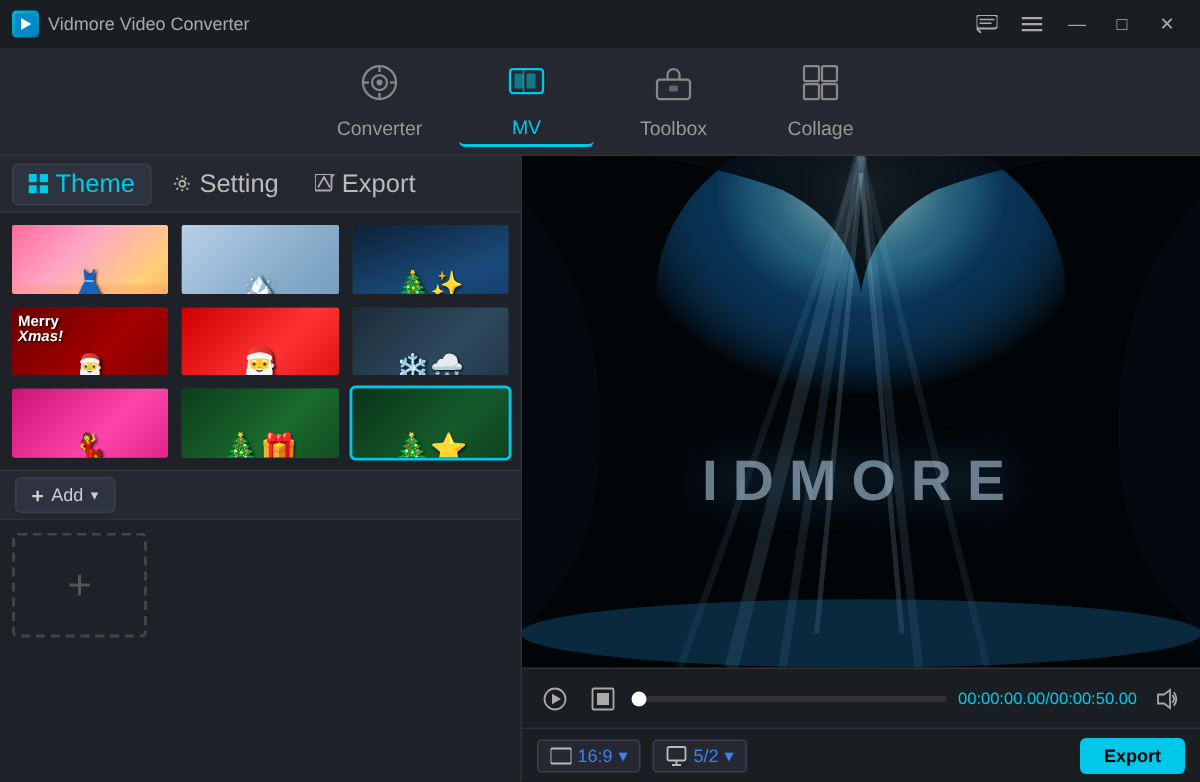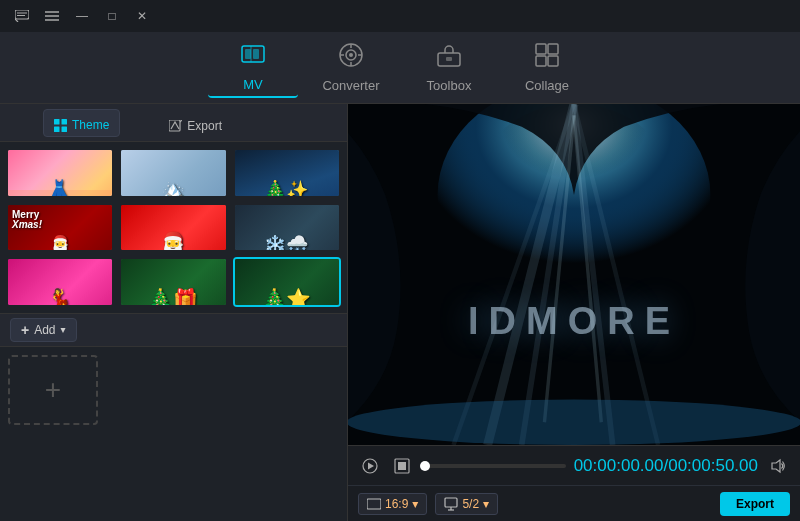--- a/index.html
+++ b/index.html
@@ -110,29 +110,28 @@
       display: flex;
       align-items: center;
       padding: 0 8px;
       height: 38px;
       background: #252830;
       gap: 4px;
       border-bottom: 1px solid #333;
     }
     .subtab {
       display: flex;
-      align-items: flex-end;
+      align-items: center;
       gap: 5px;
       padding: 4px 10px;
-      font-size: 12px;
+      font-size: 17px;
       color: #bbb;
       cursor: pointer;
       border-radius: 4px;
       height: 28px;
-      margin-left: 35px;
     }
     .subtab.active {
       background: #2e3340;
       color: #00c8e8;
       border: 1px solid #3a4050;
     }
 
     
     #theme-grid {
       flex: 1;
@@ -321,21 +320,21 @@
       top: 50%;
       left: 2%;
       width: 10px;
       height: 10px;
       background: #fff;
       border-radius: 50%;
       transform: translate(-50%, -50%);
     }
 
     #time-display {
-      font-size: 17px;
+      font-size: 11px;
       color: #00c8e8;
       white-space: nowrap;
     }
     .vol-btn {
       color: #aaa;
       cursor: pointer;
       font-size: 14px;
     }
 
     
@@ -350,21 +349,21 @@
     }
     .ratio-btn {
       display: flex;
       align-items: flex-start;
       gap: 4px;
       background: #252830;
       border: 1px solid #3a4050;
       border-radius: 3px;
       padding: 3px 8px;
       font-size: 12px;
-      color: #fdba74;
+      color: #3b82f6;
       cursor: pointer;
     }
 
     .export-btn {
       background: #00c8e8;
       color: #000;
       border: none;
       border-radius: 4px;
       padding: 5px 16px;
       font-size: 12px;
@@ -375,20 +374,29 @@
 
     
     #theme-grid::-webkit-scrollbar { width: 4px; }
     #theme-grid::-webkit-scrollbar-track { background: #1a1d22; }
     #theme-grid::-webkit-scrollbar-thumb { background: #3a4050; border-radius: 2px; }
   </style>
 </head>
 <body>
 
 <div id="titlebar">
+  <div id="titlebar-left">
+    <div id="app-icon">
+      <svg width="14" height="14" viewBox="0 0 14 14">
+        <rect x="0" y="0" width="14" height="14" rx="2" fill="#0088cc"></rect>
+        <polygon points="4,3 11,7 4,11" fill="white"></polygon>
+      </svg>
+    </div>
+    <span id="app-title">Vidmore Video Converter</span>
+  </div>
   <div id="titlebar-controls">
     <div class="title-btn">
       <svg width="14" height="12" viewBox="0 0 14 12" fill="#aaa">
         <rect x="0" y="0" width="14" height="9" rx="2" fill="none" stroke="#aaa" stroke-width="1.2"></rect>
         <line x1="0" y1="9" x2="3" y2="12" stroke="#aaa" stroke-width="1.2"></line>
         <line x1="2" y1="3" x2="12" y2="3" stroke="#aaa" stroke-width="1"></line>
         <line x1="2" y1="5.5" x2="10" y2="5.5" stroke="#aaa" stroke-width="1"></line>
       </svg>
     </div>
     <div class="title-btn">
@@ -398,45 +406,45 @@
         <line x1="0" y1="10" x2="14" y2="10" stroke="#aaa" stroke-width="1.5"></line>
       </svg>
     </div>
     <div class="title-btn">—</div>
     <div class="title-btn">□</div>
     <div class="title-btn close">✕</div>
   </div>
 </div>
 
 <div id="topnav">
-  <div class="nav-item active">
-    <div class="nav-icon">
-      <svg width="26" height="26" viewBox="0 0 26 26">
-        <rect x="2" y="5" width="22" height="16" rx="2" fill="none" stroke="#00c8e8" stroke-width="1.5"></rect>
-        <rect x="5" y="8" width="6" height="10" rx="1" fill="#00c8e8" opacity="0.5"></rect>
-        <rect x="13" y="8" width="6" height="10" rx="1" fill="#00c8e8" opacity="0.5"></rect>
-        <line x1="11" y1="5" x2="11" y2="21" stroke="#00c8e8" stroke-width="1" opacity="0.6"></line>
-      </svg>
-    </div>
-    <span>MV</span>
-  </div>
   <div class="nav-item">
     <div class="nav-icon">
       <svg width="26" height="26" viewBox="0 0 26 26">
         <circle cx="13" cy="13" r="11" fill="none" stroke="#888" stroke-width="1.5"></circle>
         <circle cx="13" cy="13" r="5" fill="none" stroke="#888" stroke-width="1.5"></circle>
         <circle cx="13" cy="13" r="2" fill="#888"></circle>
         <line x1="13" y1="2" x2="13" y2="6" stroke="#888" stroke-width="1.5"></line>
         <line x1="13" y1="20" x2="13" y2="24" stroke="#888" stroke-width="1.5"></line>
         <line x1="2" y1="13" x2="6" y2="13" stroke="#888" stroke-width="1.5"></line>
         <line x1="20" y1="13" x2="24" y2="13" stroke="#888" stroke-width="1.5"></line>
       </svg>
     </div>
     <span>Converter</span>
   </div>
+  <div class="nav-item active">
+    <div class="nav-icon">
+      <svg width="26" height="26" viewBox="0 0 26 26">
+        <rect x="2" y="5" width="22" height="16" rx="2" fill="none" stroke="#00c8e8" stroke-width="1.5"></rect>
+        <rect x="5" y="8" width="6" height="10" rx="1" fill="#00c8e8" opacity="0.5"></rect>
+        <rect x="13" y="8" width="6" height="10" rx="1" fill="#00c8e8" opacity="0.5"></rect>
+        <line x1="11" y1="5" x2="11" y2="21" stroke="#00c8e8" stroke-width="1" opacity="0.6"></line>
+      </svg>
+    </div>
+    <span>MV</span>
+  </div>
   <div class="nav-item">
     <div class="nav-icon">
       <svg width="26" height="26" viewBox="0 0 26 26">
         <rect x="2" y="11" width="22" height="13" rx="2" fill="none" stroke="#888" stroke-width="1.5"></rect>
         <path d="M9 11V8a4 4 0 0 1 8 0v3" fill="none" stroke="#888" stroke-width="1.5"></path>
         <rect x="10" y="15" width="6" height="4" rx="1" fill="#888" opacity="0.6"></rect>
       </svg>
     </div>
     <span>Toolbox</span>
   </div>
@@ -459,20 +467,27 @@
 
     <div id="subtabs">
       <div class="subtab active">
         <svg width="13" height="13" viewBox="0 0 13 13">
           <rect x="0" y="0" width="5.5" height="5.5" fill="#00c8e8" rx="0.5"></rect>
           <rect x="7.5" y="0" width="5.5" height="5.5" fill="#00c8e8" rx="0.5"></rect>
           <rect x="0" y="7.5" width="5.5" height="5.5" fill="#00c8e8" rx="0.5"></rect>
           <rect x="7.5" y="7.5" width="5.5" height="5.5" fill="#00c8e8" rx="0.5"></rect>
         </svg>
         <span>Theme</span>
+      </div>
+      <div class="subtab">
+        <svg width="13" height="13" viewBox="0 0 13 13">
+          <circle cx="6.5" cy="6.5" r="2" fill="none" stroke="#aaa" stroke-width="1.2"></circle>
+          <path d="M6.5 1v1.5M6.5 10v1.5M1 6.5h1.5M10 6.5h1.5M2.6 2.6l1.1 1.1M9.3 9.3l1.1 1.1M9.3 2.6l-1.1 1.1M3.7 9.3l-1.1 1.1" stroke="#aaa" stroke-width="1.2"></path>
+        </svg>
+        <span>Setting</span>
       </div>
       <div class="subtab">
         <svg width="13" height="13" viewBox="0 0 13 13">
           <rect x="0" y="0" width="11" height="11" rx="1" fill="none" stroke="#aaa" stroke-width="1.2"></rect>
           <path d="M2 9 L6 2 L10 9" fill="none" stroke="#aaa" stroke-width="1.2"></path>
           <line x1="11" y1="2" x2="13" y2="0" stroke="#aaa" stroke-width="1.2"></line>
         </svg>
         <span>Export</span>
       </div>
     </div>

